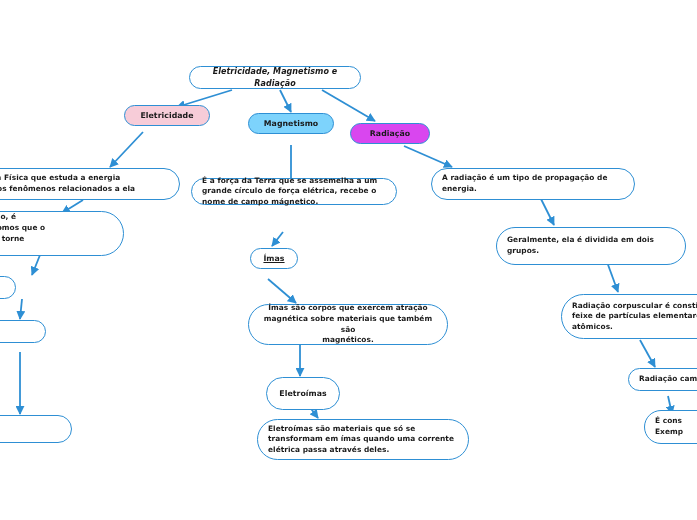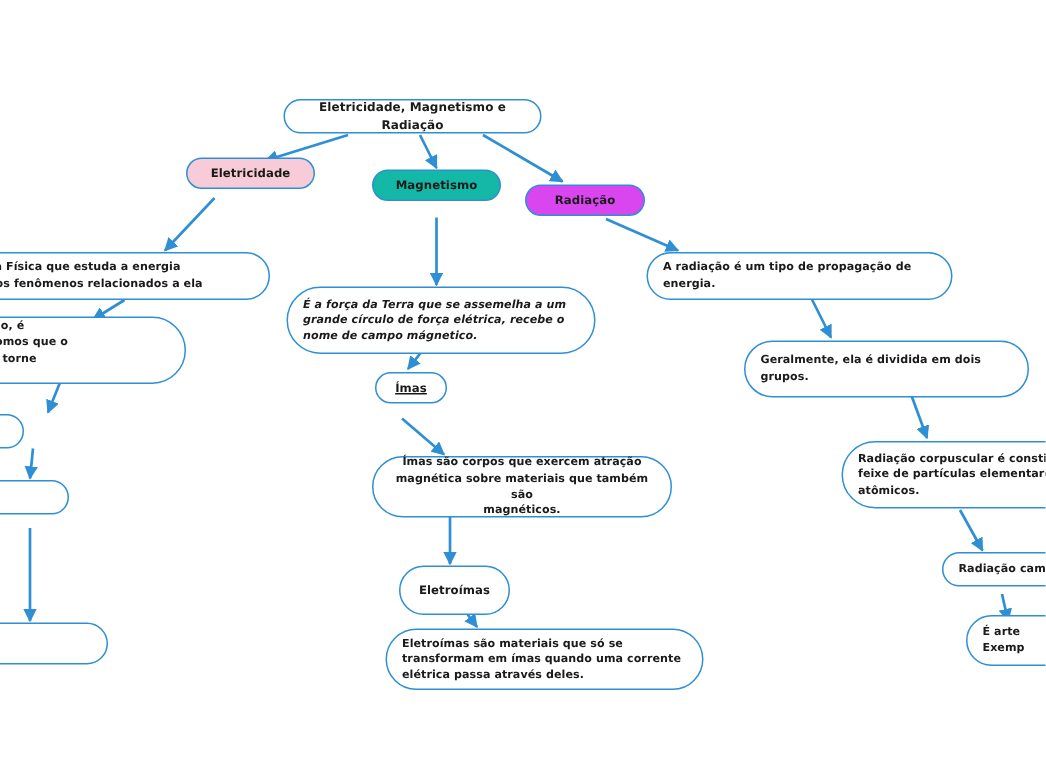--- a/index.html
+++ b/index.html
@@ -40,23 +40,23 @@
     line-height: 1.42;
     letter-spacing: 0.05px;
     display: flex;
     align-items: center;
     padding: 4px 10px;
     white-space: pre-line;
   }
   .node.center { justify-content: center; text-align: center; }
   .node.lead   { justify-content: flex-start; text-align: left; }
   .node.topic  { font-size: 7.8px; text-align: right; }
-  .node.root   { font-size: 8px; }
+  .node.root   { font-size: 8px; font-style: italic; }
   .fill-pink   { background: #f7ccd8; }
-  .fill-blue   { background: #14b8a6; }
+  .fill-blue   { background: #7dd3fc; }
   .fill-purple { background: #d946ef; }
 </style>
 </head>
 <body>
 
 <div id="canvas">
 
   <svg class="edges" viewBox="0 0 697 520">
     <defs>
       <marker id="arrow" viewBox="0 0 10 10" refX="9" refY="5" markerWidth="5" markerHeight="5" orient="auto-start-reverse">
@@ -122,21 +122,21 @@
   </div>
 
   <div class="node lead" style="left:-52px; top:320px; width:98px; height:23px;">
     
   </div>
 
   <div class="node lead" style="left:-58px; top:415px; width:130px; height:28px;">
     
   </div>
 
-  <div class="node lead" style="left:191px; top:191px; width:206px; height:45px;font-style:italic;">
+  <div class="node lead" style="left:191px; top:178px; width:206px; height:27px;">
     <span>É a força da Terra que se assemelha a um
 grande círculo de força elétrica, recebe o
 nome de campo mágnetico.</span>
   </div>
 
   <div class="node topic center" style="left:250px; top:248px; width:48px; height:21px;text-decoration:underline;">
     <span>Ímas</span>
   </div>
 
   <div class="node lead" style="left:248px; top:304px; width:200px; height:41px;text-align:center;">
@@ -168,17 +168,17 @@
     <span>Radiação corpuscular é constitu
 feixe de partículas elementares
 atômicos.</span>
   </div>
 
   <div class="node lead" style="left:628px; top:368px; width:120px; height:23px;">
     <span>Radiação campo</span>
   </div>
 
   <div class="node lead" style="left:644px; top:410px; width:140px; height:34px;">
-    <span>É arte
+    <span>É cons
 Exemp</span>
   </div>
 
 </div>
 
 </body></html>

